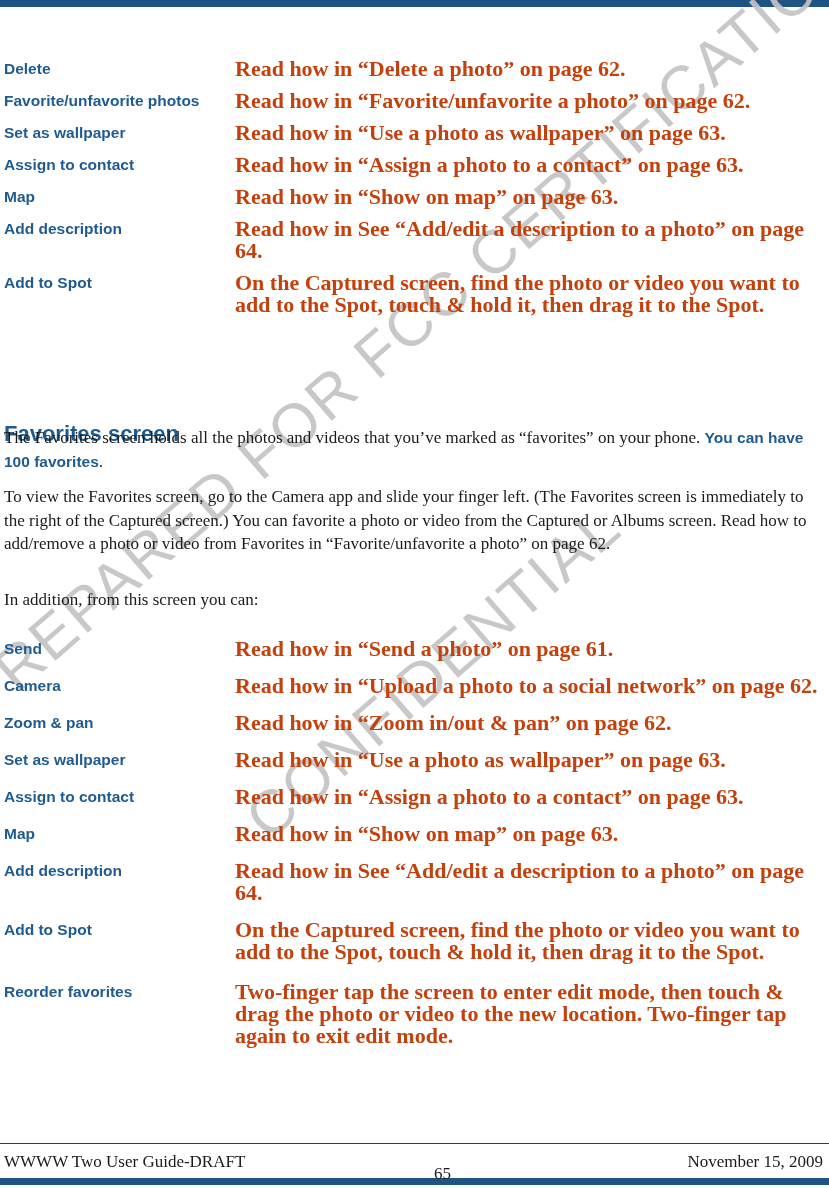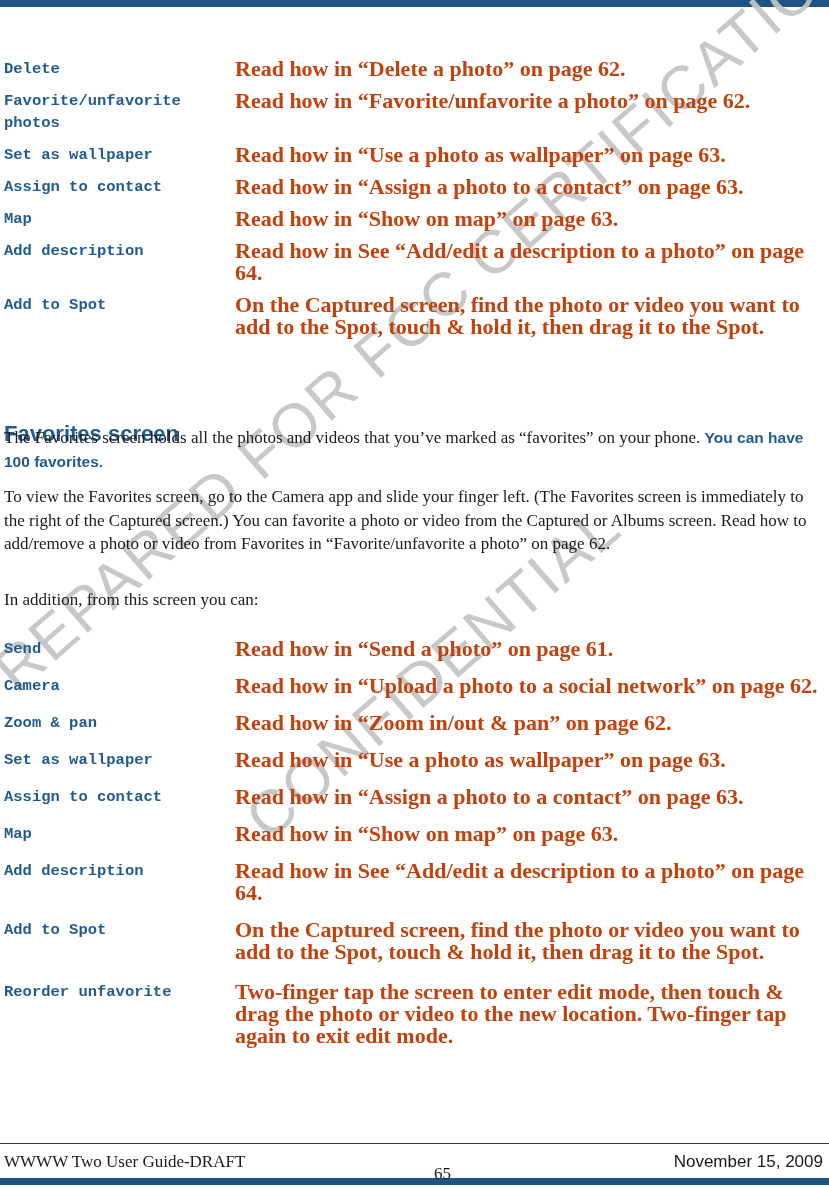--- a/index.html
+++ b/index.html
@@ -95,21 +95,21 @@
   }
   .defrow {
     display: flex;
     align-items: flex-start;
     margin-bottom: 8px;
   }
   .defterm {
     width: 231px;
     flex: 0 0 231px;
     color: #1f5b8f;
-    font-family: Liberation Mono, monospace;
+    font-family: Liberation Sans, sans-serif;
     font-weight: bold;
     font-size: 15.5px;
     line-height: 22px;
   }
   .defdesc {
     flex: 1 1 auto;
     color: #c2410c;
     font-family: "Liberation Serif", serif;
     font-size: 22px;
     line-height: 22px;
@@ -167,21 +167,21 @@
     left: 434px;
     top: 12px;
     font-family: "Liberation Serif", serif;
     font-size: 17px;
     color: #1a1a1a;
   }
   .footer-right {
     position: absolute;
     right: 6px;
     top: 0;
-    font-family: Liberation Sans, sans-serif;
+    font-family: Liberation Serif, serif;
     font-size: 17px;
     color: #1a1a1a;
   }
 </style>
 </head>
 <body>
 
 <div class="page">
 
   <div class="rule-top"></div>
@@ -259,21 +259,21 @@
       </div>
       <div class="defrow" style="margin-bottom:15px;">
         <div class="defterm">Add description</div>
         <div class="defdesc">Read how in See “Add/edit a description to a photo” on page 64.</div>
       </div>
       <div class="defrow" style="margin-bottom:18px;">
         <div class="defterm">Add to Spot</div>
         <div class="defdesc">On the Captured screen, find the photo or video you want to add to the Spot, touch &amp; hold it, then drag it to the Spot.</div>
       </div>
       <div class="defrow">
-        <div class="defterm">Reorder unfavorite</div>
+        <div class="defterm">Reorder favorites</div>
         <div class="defdesc">Two-finger tap the screen to enter edit mode, then touch &amp; drag the photo or video to the new location. Two-finger tap again to exit edit mode.</div>
       </div>
     </div>
 
   </div>
 
   <div class="rule-footer-top"></div>
 
   <div class="footer">
     <div class="footer-left">WWWW Two User Guide-DRAFT</div>

